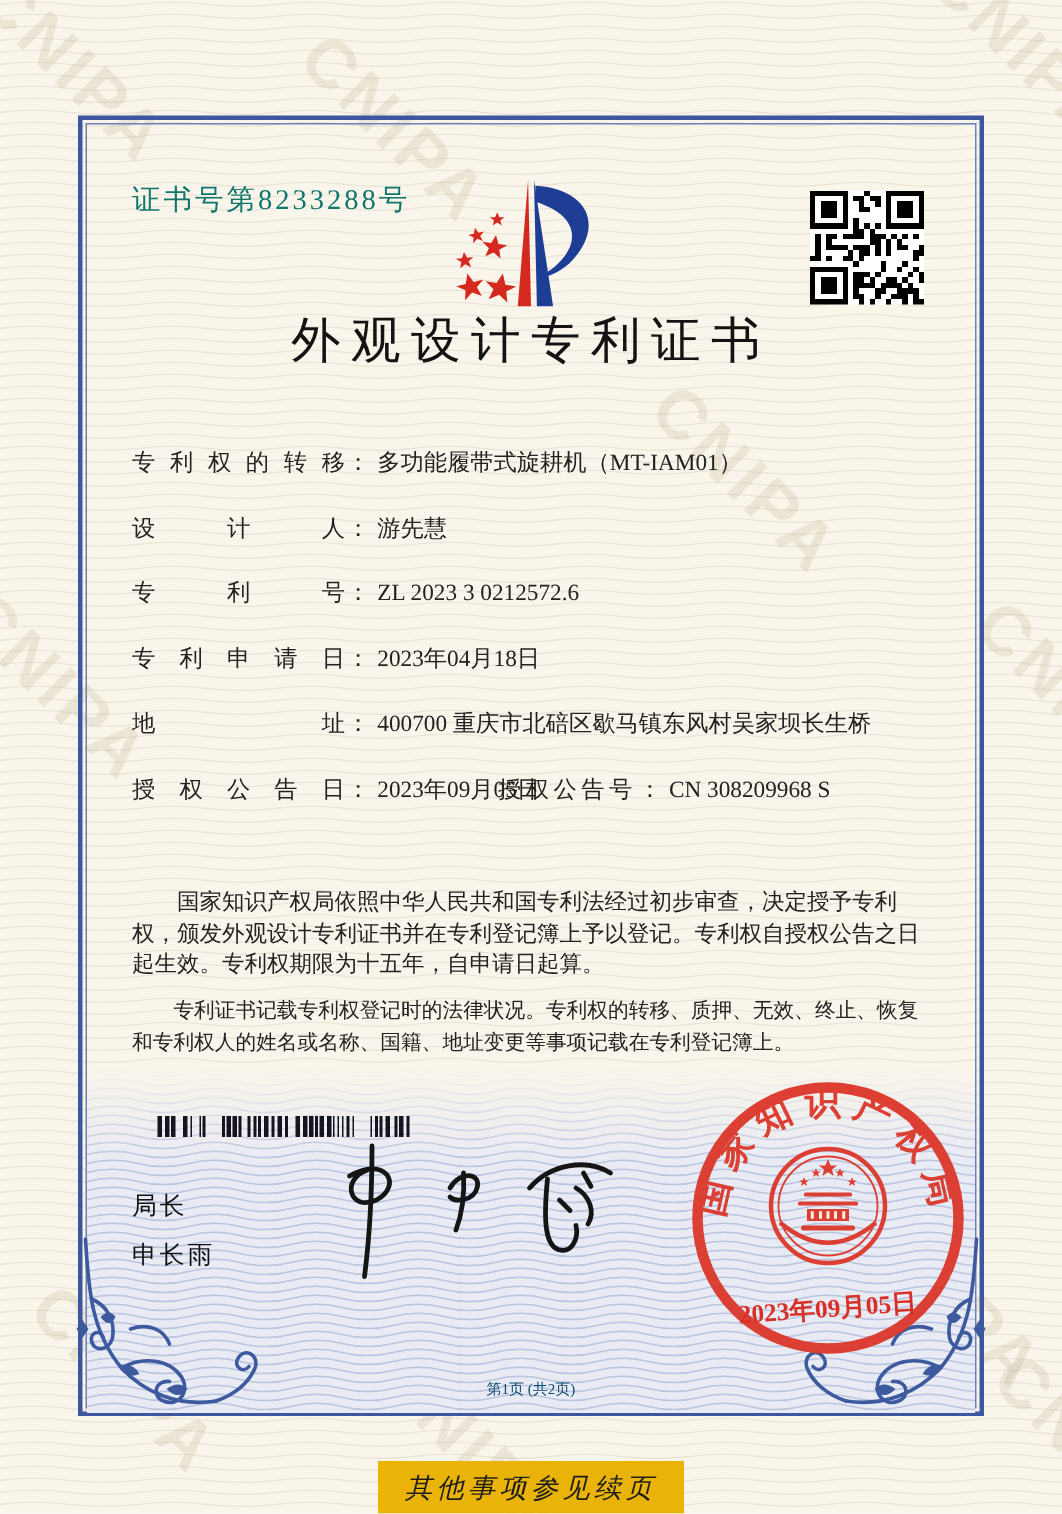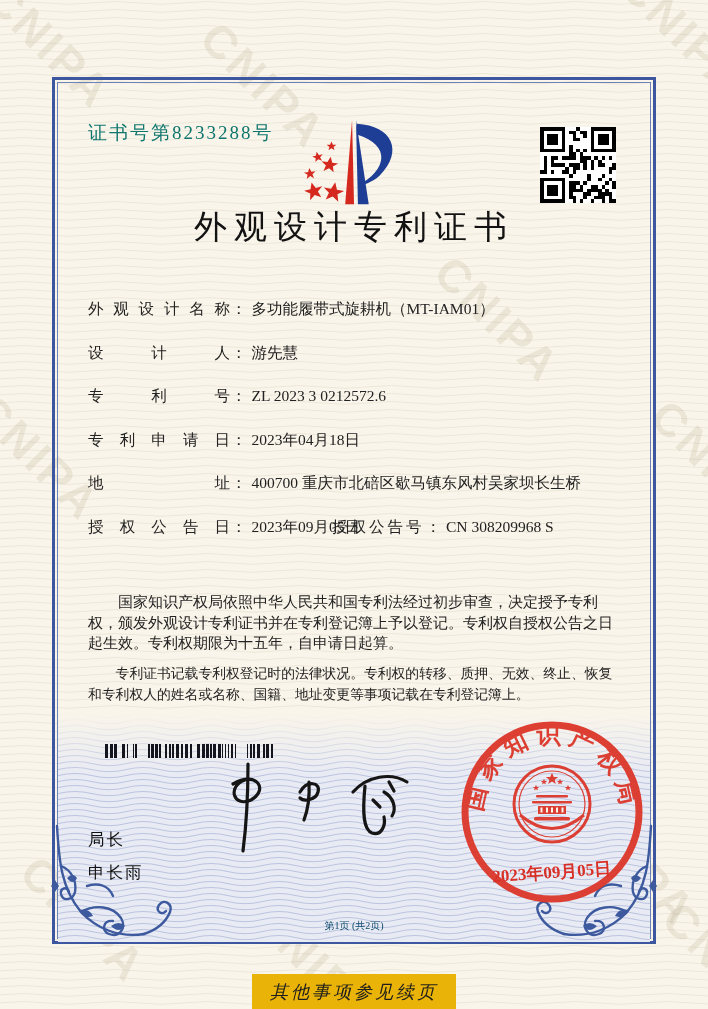--- a/index.html
+++ b/index.html
@@ -30,21 +30,21 @@
   .lab{display:inline-block;width:142px;text-align:justify;text-align-last:justify;
        text-justify:inter-character;vertical-align:bottom;}
   .colon{margin:0 5px 0 1px;}
   .grant2{position:absolute;left:244px;top:0;}
   .grant2 .lab2{letter-spacing:3px;}
   .paras{position:absolute;left:88px;top:592px;width:532px;z-index:6;color:#222;}
   .p1{font-size:15px;line-height:20.6px;text-indent:2em;margin:0;}
   .p2{font-size:13.8px;line-height:21.5px;text-indent:2em;margin:9px 0 0 0;}
   .barcode{position:absolute;left:95px;top:744px;z-index:6;}
   .signer{position:absolute;left:88px;z-index:6;font-family:Liberation Serif, serif;
-          font-size:16.5px;color:#111;letter-spacing:2px;margin-top:36px;}
+          font-size:16.5px;color:#111;letter-spacing:2px;}
   .sig{position:absolute;left:205px;top:758px;z-index:7;}
   .seal{position:absolute;left:456px;top:716px;z-index:8;}
   .page-ind{position:absolute;left:52px;top:919px;width:604px;text-align:center;z-index:6;
             font-size:10px;color:#0c4a6e;}
   .note-box{position:absolute;left:50%;transform:translateX(-50%);top:950px;z-index:9;
             background:#eab308;padding:6px 18px;font-size:18px;font-style:italic;
             letter-spacing:3px;color:#1d1d1d;white-space:nowrap;margin-top:24px;}
   .flourish{position:absolute;z-index:5;}
 </style>
 </head>
@@ -250,21 +250,21 @@
       <rect x="0" y="14" width="7" height="7"></rect>
         <rect x="1" y="15" width="5" height="5" fill="#fff"></rect>
         <rect x="2" y="16" width="3" height="3"></rect>
     </g>
   </svg>
 
   <div class="title">外观设计专利证书</div>
 
   <div class="rows">
     <div class="row">
-      <span class="lab">外观设计名称</span><span class="colon">：</span><span>多功能履带式旋耕机（MT-IAM01）</span>
+      <span class="lab">专利权的转移</span><span class="colon">：</span><span>多功能履带式旋耕机（MT-IAM01）</span>
     </div>
     <div class="row">
       <span class="lab">设计人</span><span class="colon">：</span><span>游先慧</span>
     </div>
     <div class="row">
       <span class="lab">专利号</span><span class="colon">：</span><span>ZL 2023 3 0212572.6</span>
     </div>
     <div class="row">
       <span class="lab">专利申请日</span><span class="colon">：</span><span>2023年04月18日</span>
     </div>

